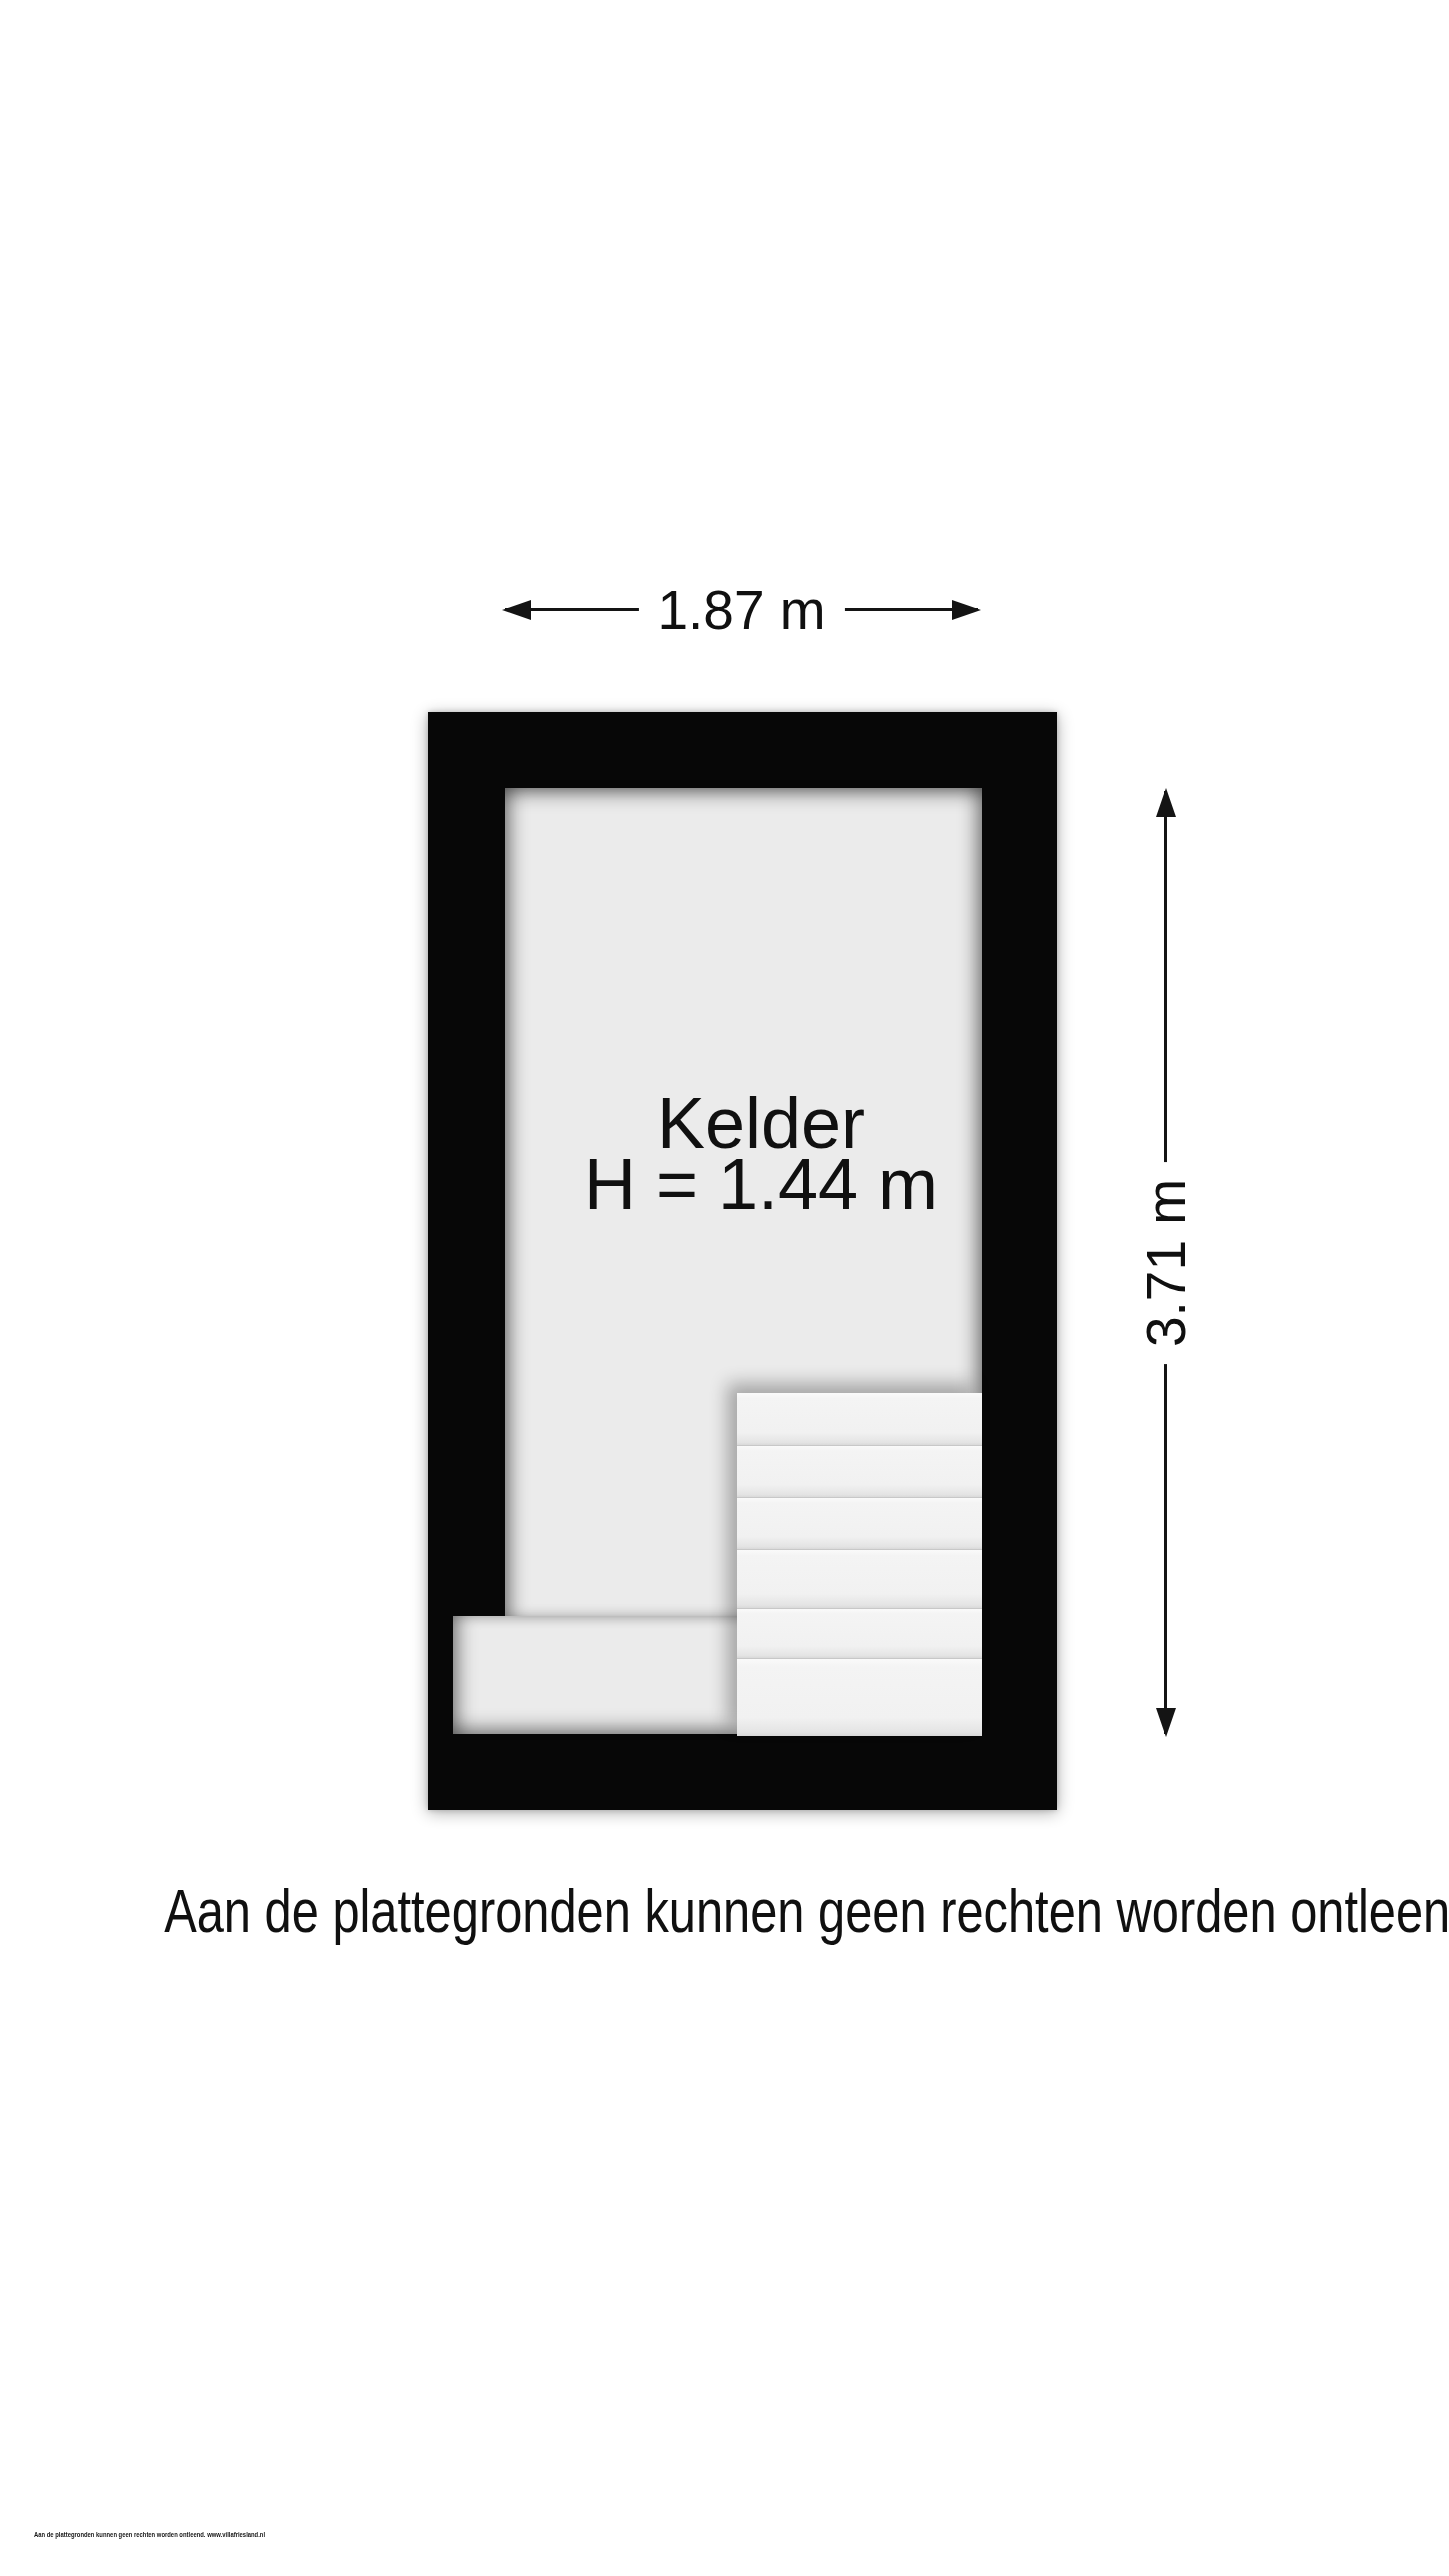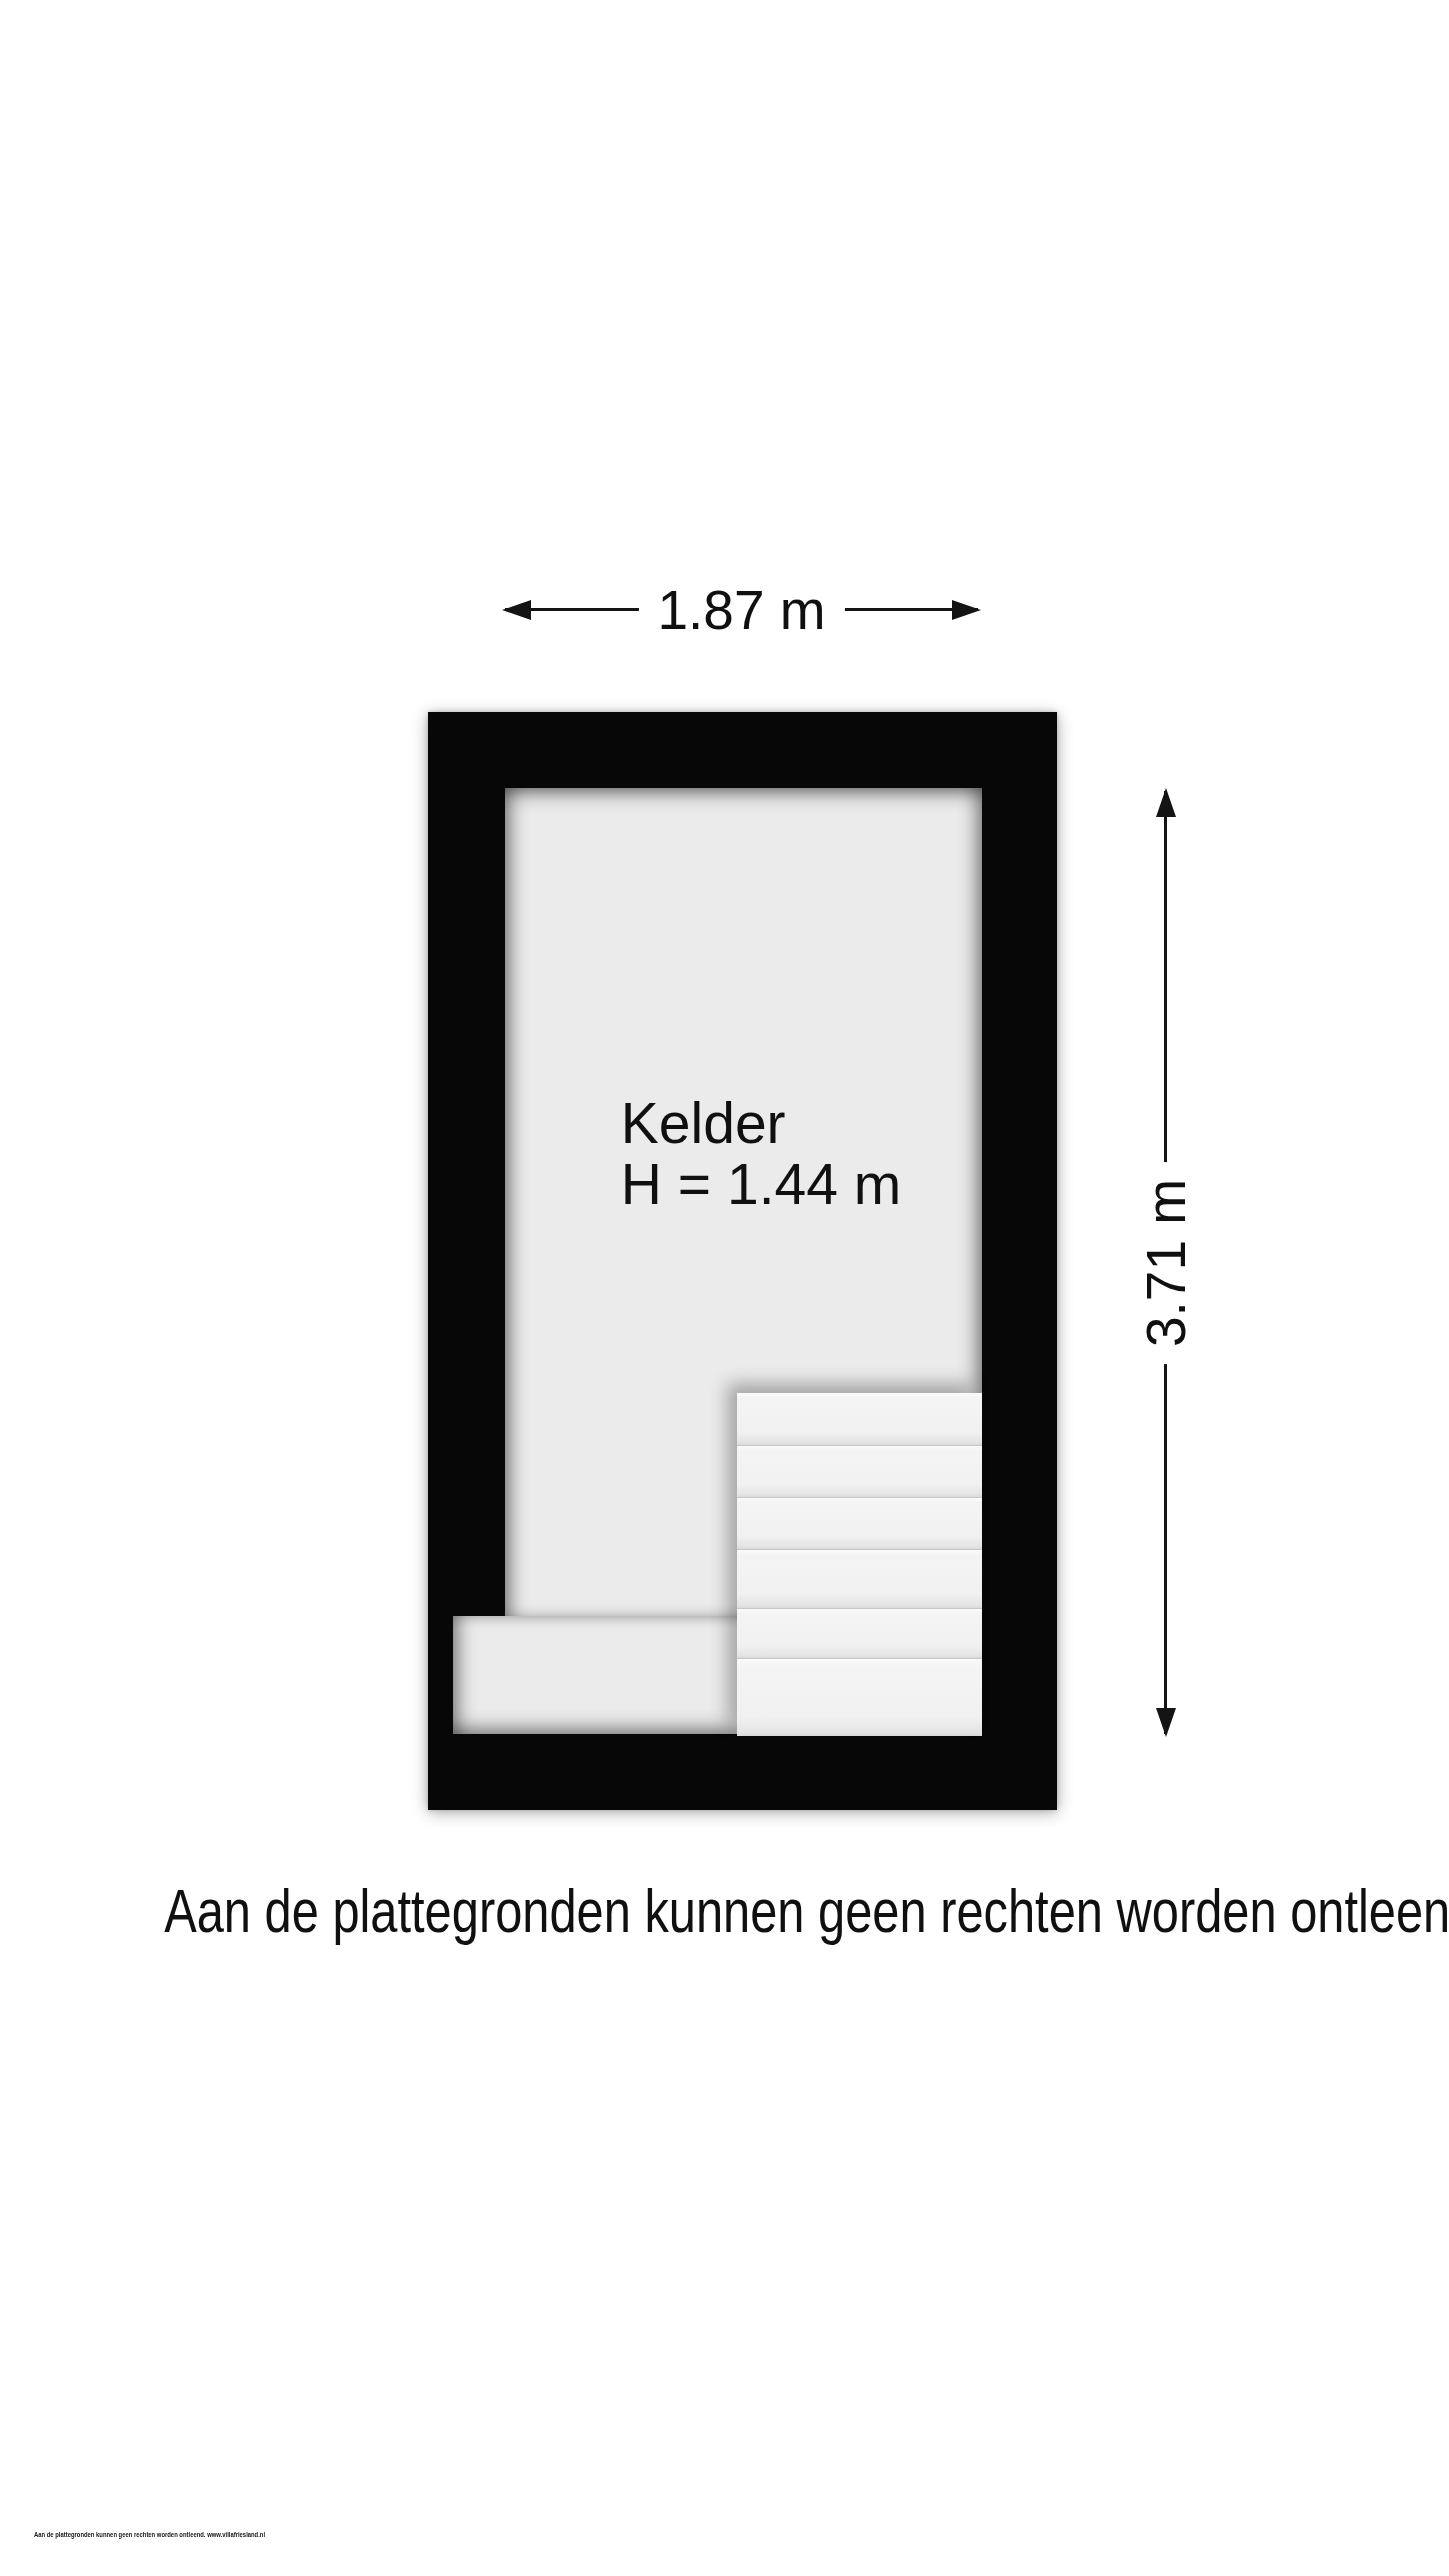--- a/index.html
+++ b/index.html
@@ -113,21 +113,22 @@
     background: linear-gradient(180deg,
       #fafafa 0%, #f4f4f4 10%, #f1f1f1 76%, #e4e4e4 95%, #d9d9d9 100%);
   }
   .tread + .tread { border-top: 1.7px solid #c8c8c8; }
 
   
   #room-label {
     position: absolute;
     left: 761px; top: 1154px;
     transform: translate(-50%, -50%);
-    font-size: 57px;
+    text-align: center;
+    font-size: 72px;
     line-height: 61px;
     white-space: nowrap;
     color: var(--text, #101010);
   }
   #footer {
     position: absolute;
     left: 0; right: 0;
     top: 1877px;
     text-align: center;
     font-size: 61px;

